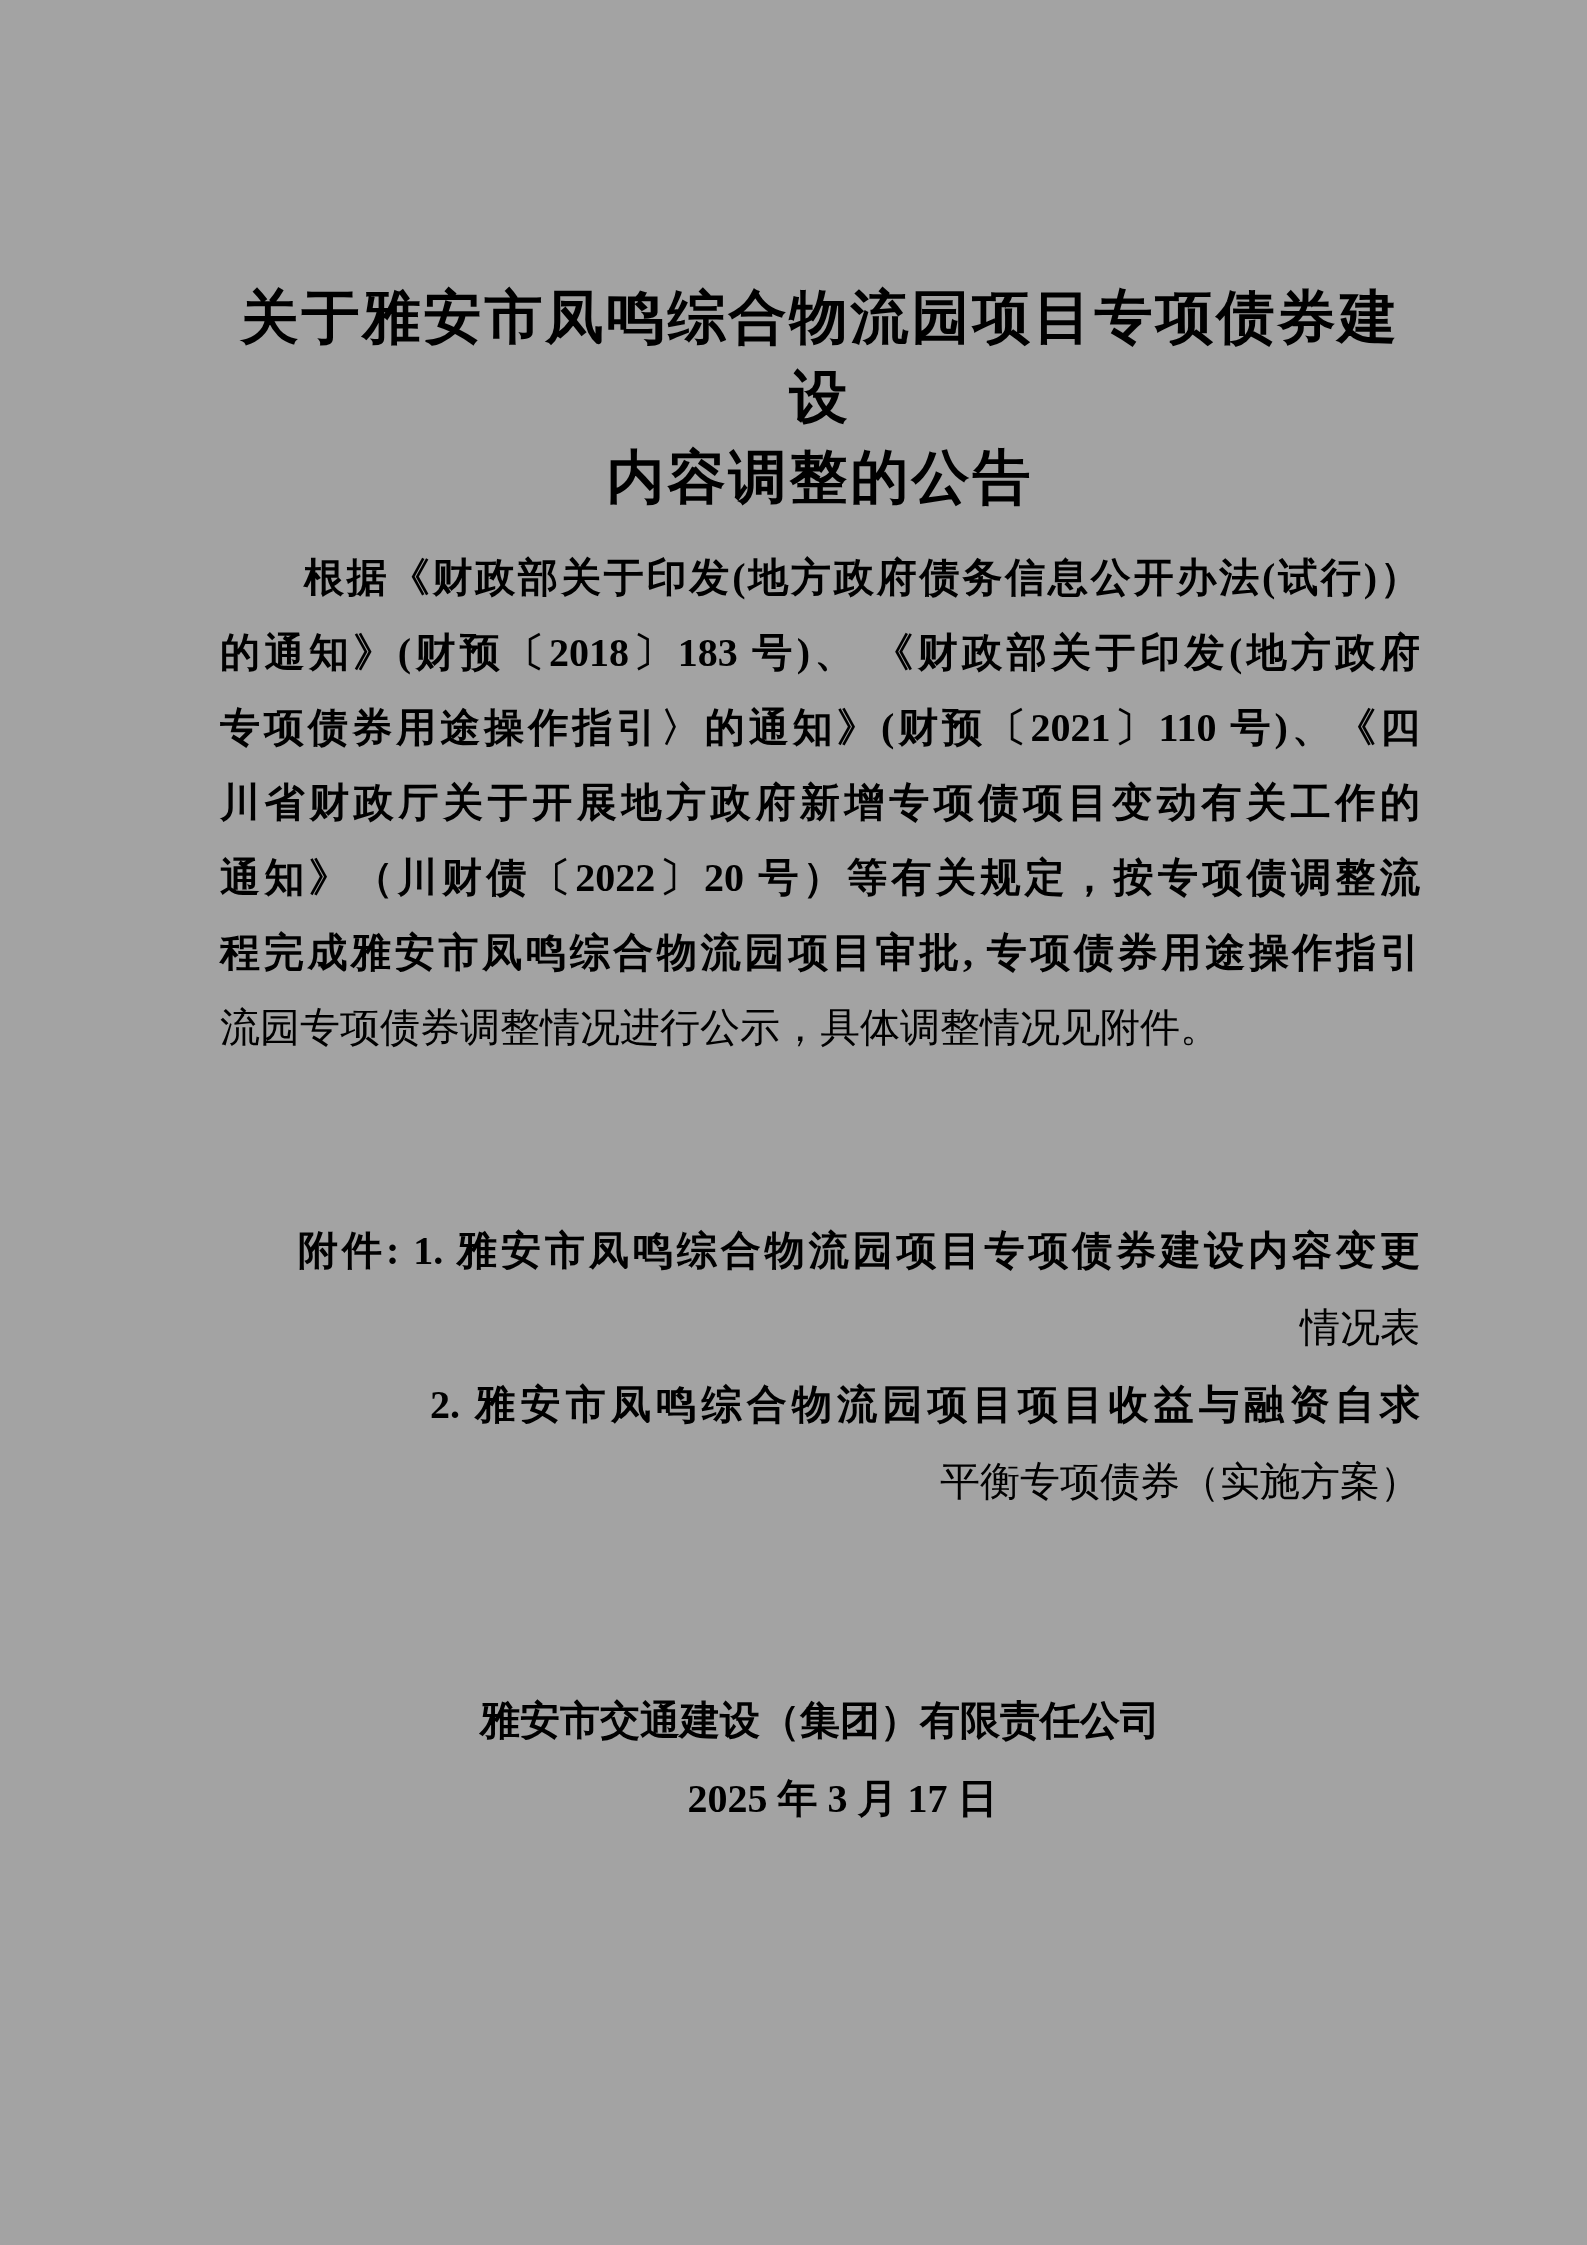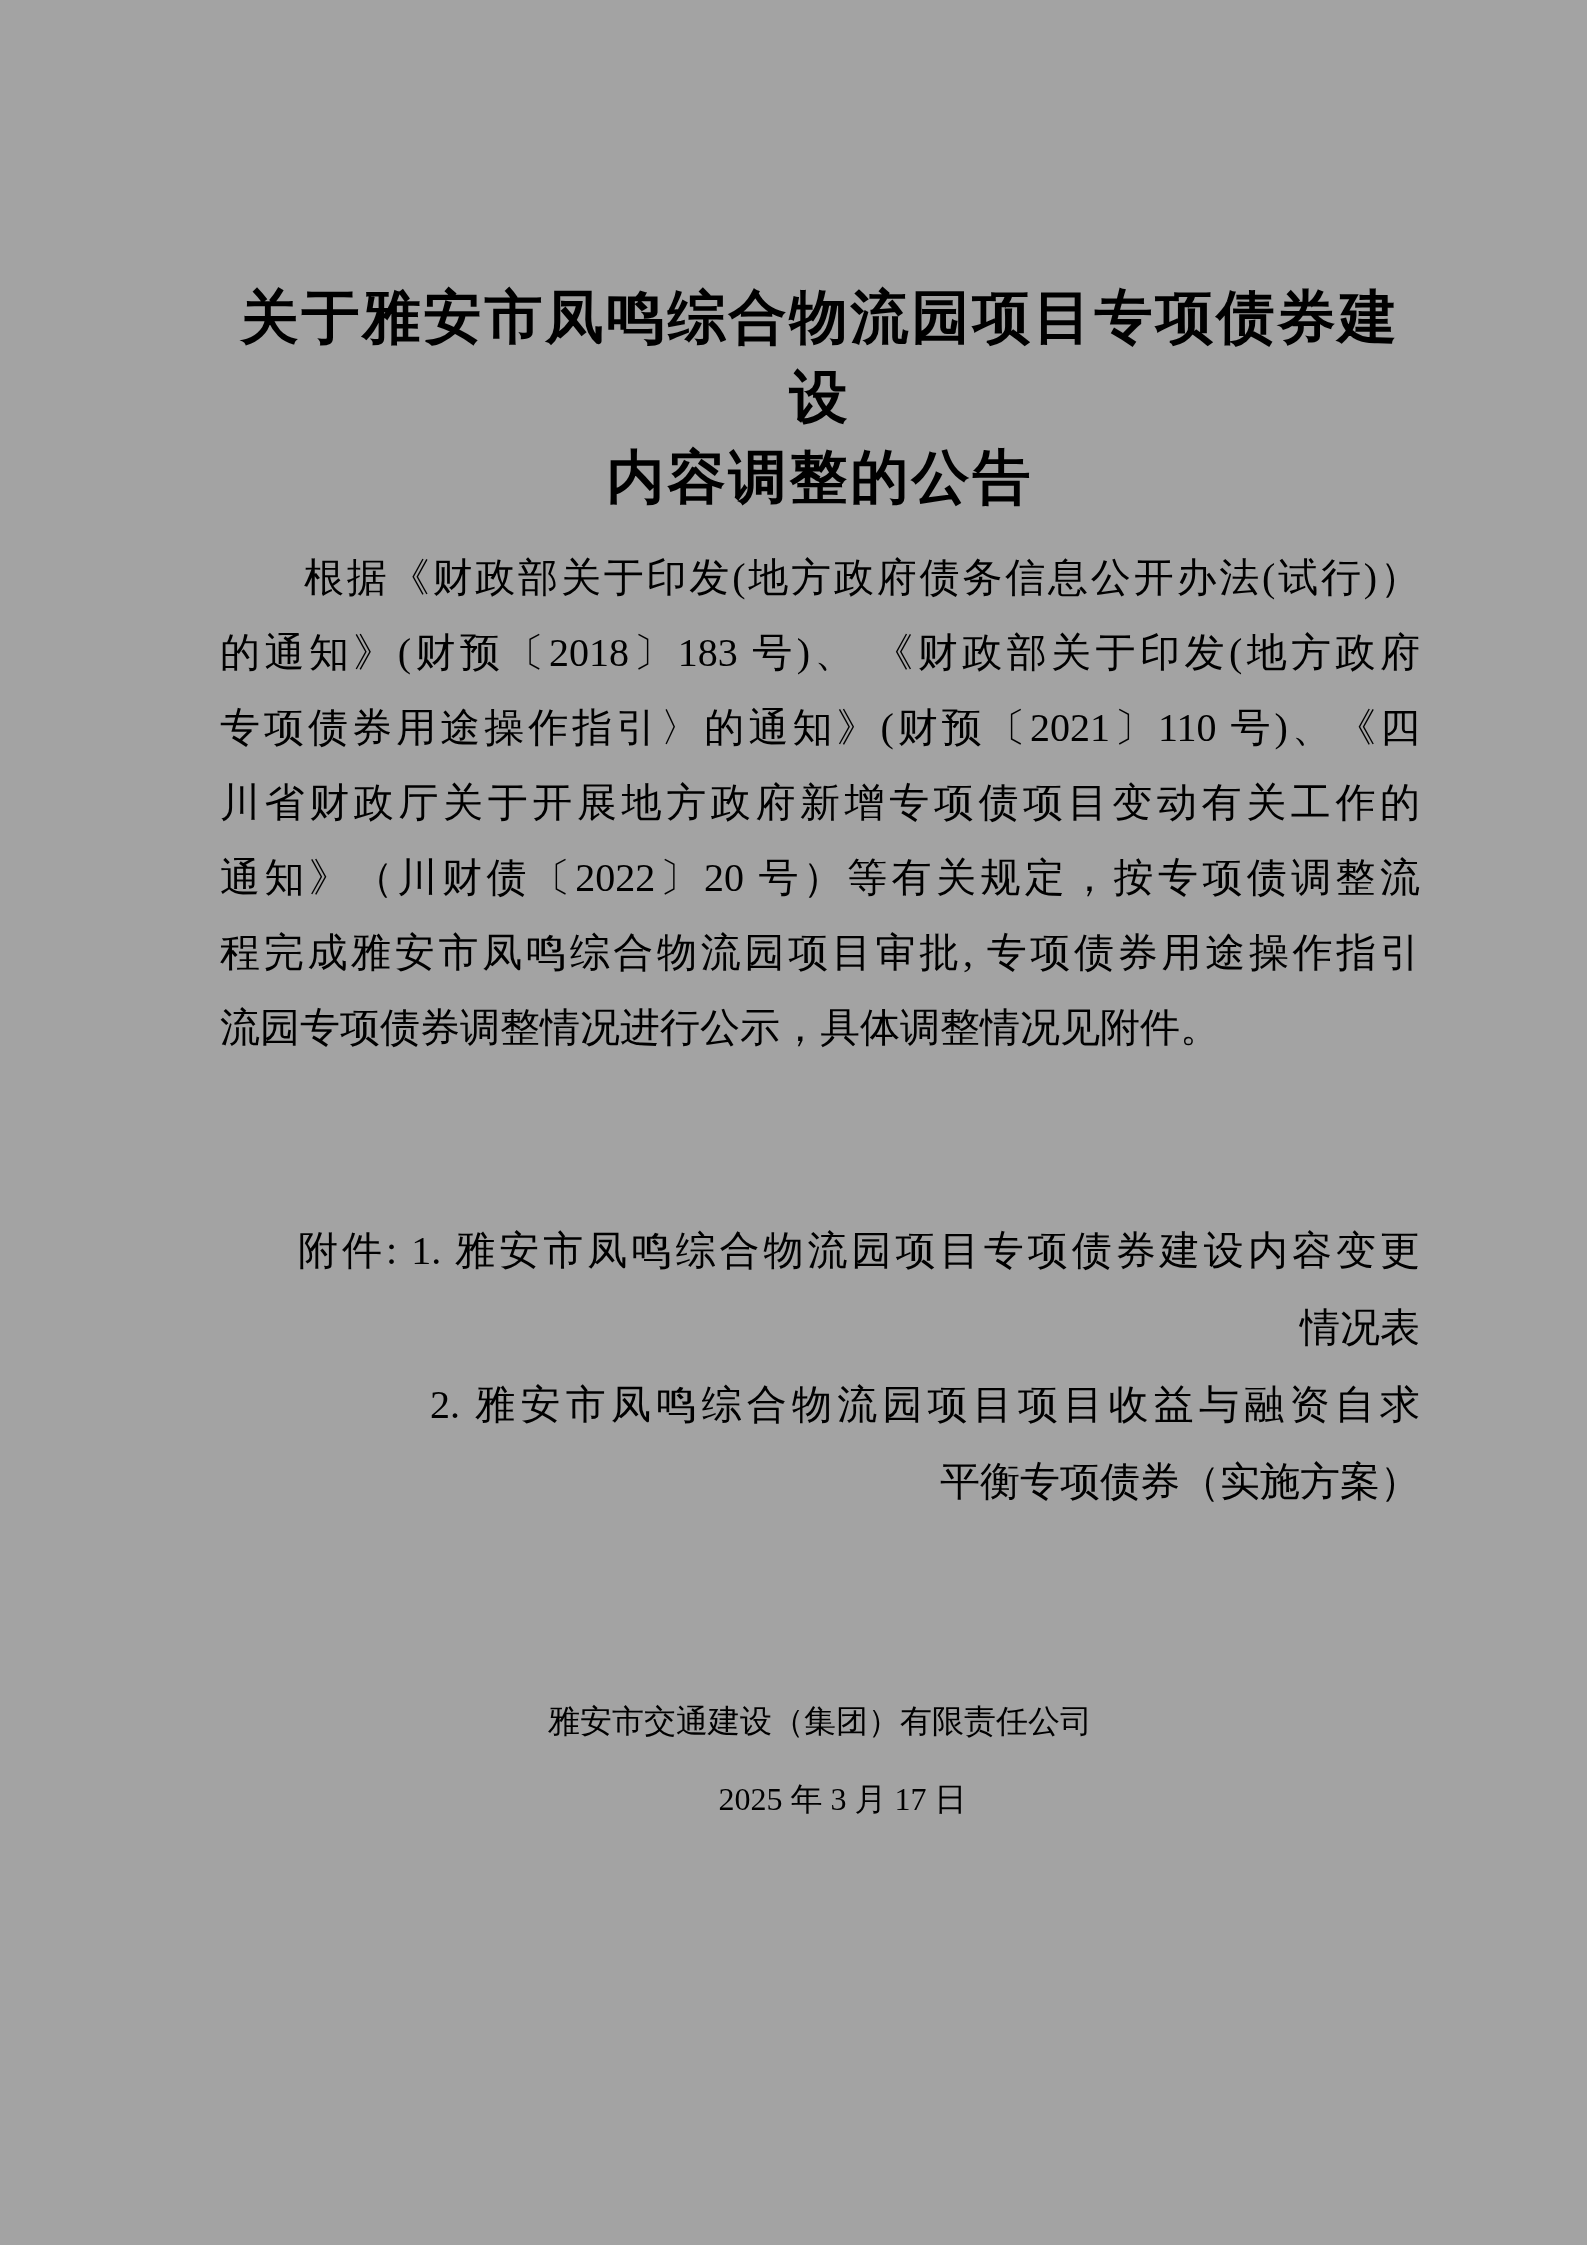--- a/index.html
+++ b/index.html
@@ -35,20 +35,21 @@
   }
   .line {
     font-size: 40px;
     line-height: 75px;
     height: 75px;
     text-align: left;
   }
   .line.justify {
     text-align: justify;
     text-align-last: justify;
+    font-weight: bold;
   }
   .line.first-indent {
     padding-left: 84px;
   }
   .attach-block {
     position: absolute;
     top: 1212px;
     left: 220px;
     width: 1200px;
   }
@@ -60,23 +61,24 @@
   .attach-block .ind-num   { padding-left: 210px; }
   .attach-block .ind-cont  { padding-left: 215px; text-align: right; }
   .sign-block {
     position: absolute;
     top: 1682px;
     left: 220px;
     width: 1200px;
     text-align: center;
   }
   .sign-line {
-    font-size: 32px;
+    font-size: 40px;
     line-height: 78px;
     height: 78px;
+    font-weight: bold;
   }
   .date-line {
     margin-left: 45px; 
   }
 </style>
 </head>
 <body>
 
 <div class="page">
 

